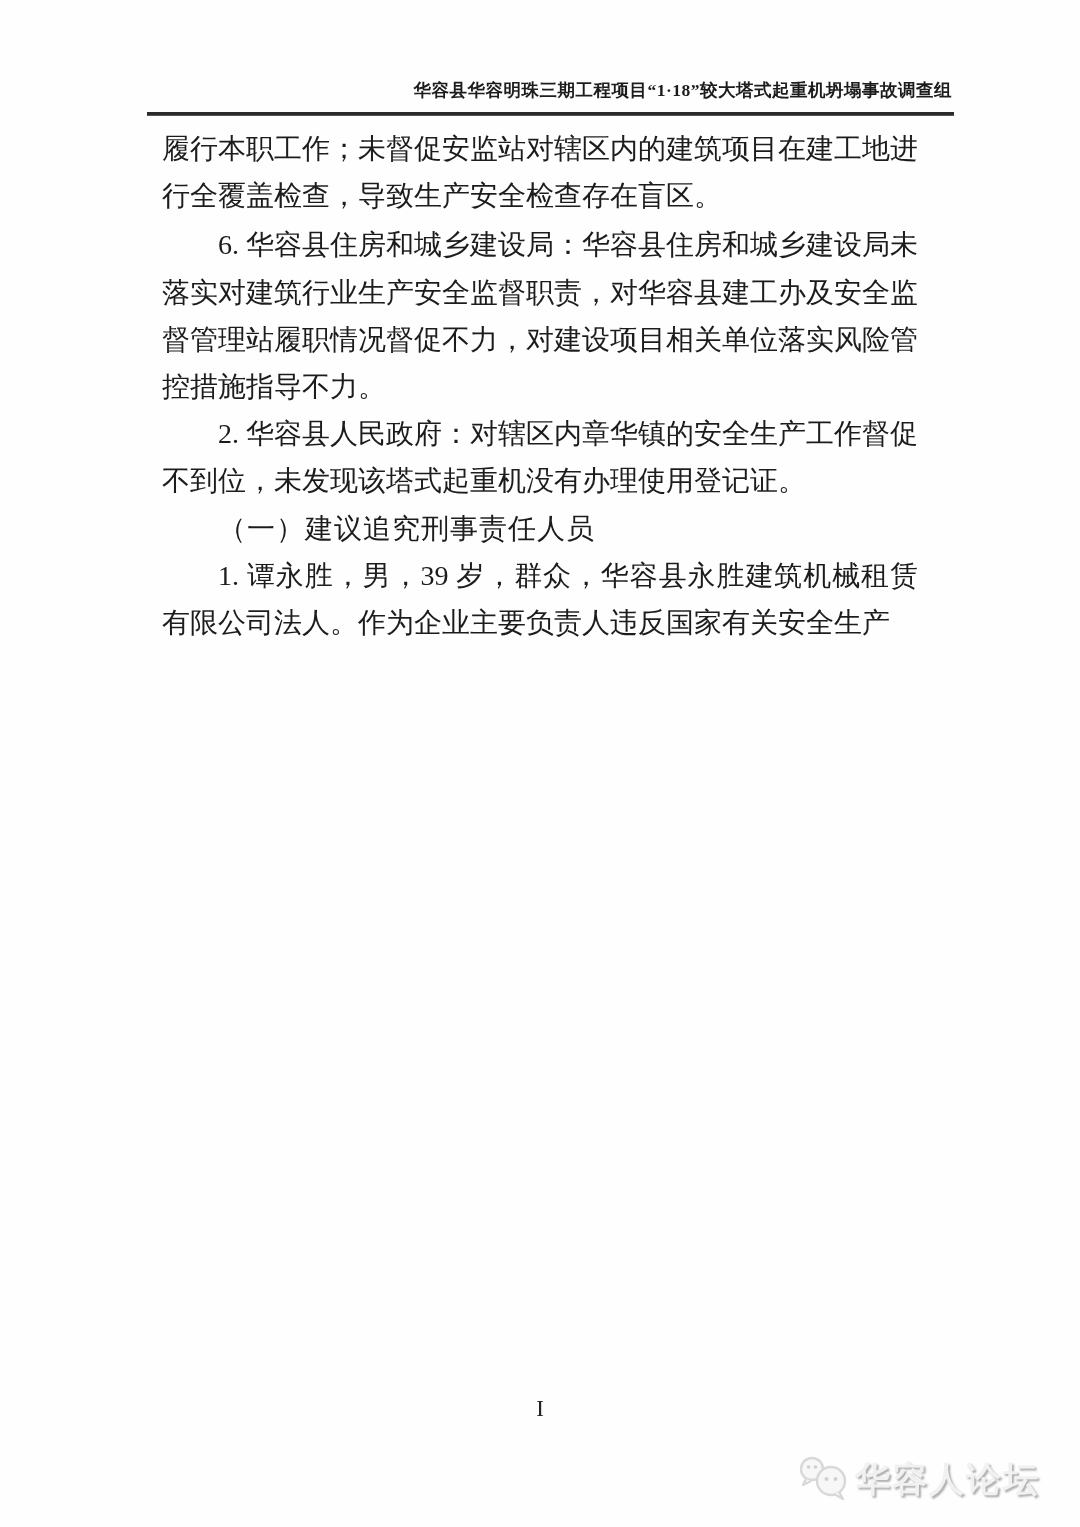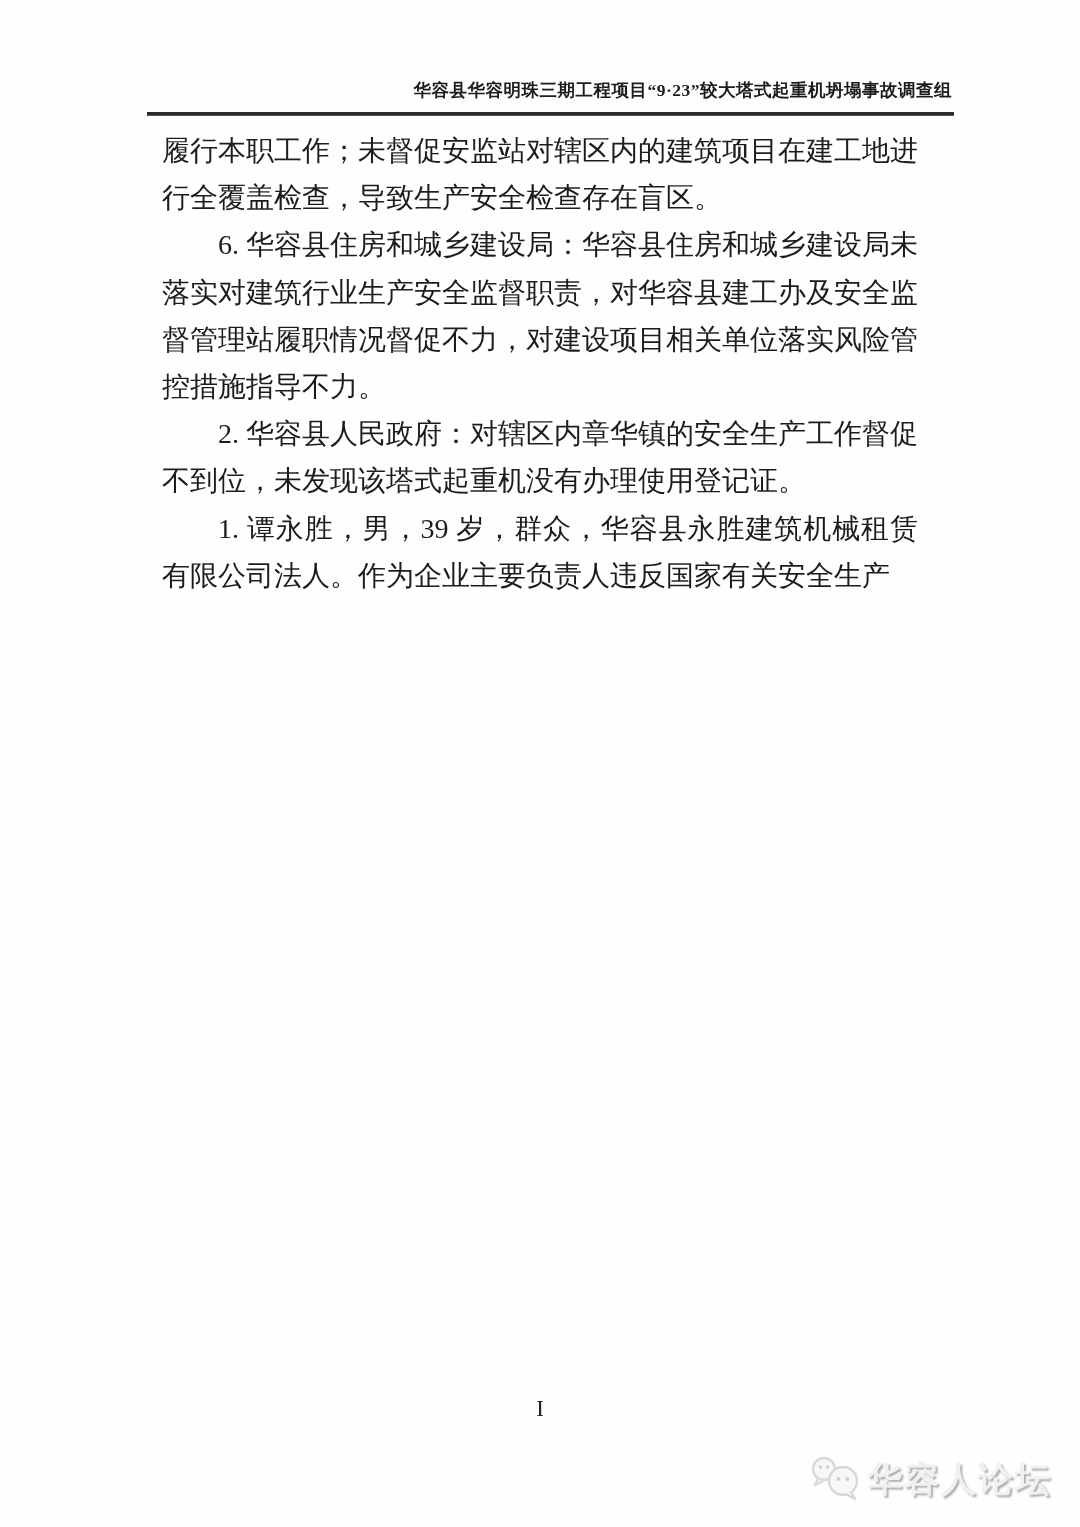--- a/index.html
+++ b/index.html
@@ -20,66 +20,67 @@
     position:absolute;top:112px;left:147px;right:126px;height:3px;
     background:#2b2b2b;border-bottom:1px solid #555;
   }
 
   
   .doc{
     position:absolute;left:162px;top:127px;width:756px;
     font-size:28px;line-height:47.2px;text-align:justify;text-align-last:left;
   }
   .para{margin:0;text-indent:2em;}
-  .para.noindent{text-indent:0;}
+  .para.noindent{text-indent:0;font-family:Liberation Mono, monospace;}
   .para b{font-weight:normal;}
   .heading-hei b{
     font-family:"Liberation Sans","DejaVu Sans",sans-serif;
     font-size:29px;letter-spacing:1px;
   }
   .heading-kai b{letter-spacing:1px;}
 
   
   .page-number{
     position:absolute;top:1396px;left:0;right:0;text-align:center;
     font-size:23px;color:#222;font-family:"Liberation Serif",serif;
   }
   .watermark{
-    position:absolute;right:28px;bottom:22px;
+    position:absolute;right:40px;bottom:22px;
     display:flex;align-items:center;gap:4px;user-select:none;
   }
   .wm-text{
     font-size:35px;font-weight:bold;letter-spacing:2px;
     color:#f1f1f1;
     text-shadow:2px 2px 2px rgba(160,160,160,.85), -1px -1px 0 #ffffff;
     font-family:"Liberation Sans","DejaVu Sans",sans-serif;
   }
   .wm-icon{display:block;}
 </style>
 </head>
 <body>
 
 <div class="page">
 
-  <div class="header-title">华容县华容明珠三期工程项目“9·23”较大塔式起重机坍塌事故调查组</div>
+  <div class="header-title">华容县华容明珠三期工程项目“1·18”较大塔式起重机坍塌事故调查组</div>
   <div class="header-rule"></div>
 
   <div class="doc">
 
     <p class="para noindent"><span>履行本职工作；未督促安监站对辖区内的建筑项目在建工地进行全覆盖检查，导致生产安全检查存在盲区。</span></p>
 
     <p class="para"><b>6. 华容县住房和城乡建设局：</b><span>华容县住房和城乡建设局未落实对建筑行业生产安全监督职责，对华容县建工办及安全监督管理站履职情况督促不力，对建设项目相关单位落实风险管控措施指导不力。</span></p>
 
 
 
     <p class="para"><b>2. 华容县人民政府：</b><span>对辖区内章华镇的安全生产工作督促不到位，未发现该塔式起重机没有办理使用登记证。</span></p>
 
 
 
 
+    <p class="para heading-kai"><b>（一）建议追究刑事责任人员</b></p>
 
     <p class="para"><span>1. 谭永胜，男，39 岁，群众，华容县永胜建筑机械租赁有限公司法人。作为企业主要负责人违反国家有关安全生产</span></p>
 
   </div>
 
   <div class="page-number">I</div>
 
   <div class="watermark">
     <svg class="wm-icon" width="54" height="52" viewBox="0 0 54 52">
       <g fill="none" stroke="#d8d8d8" stroke-width="2.4">

